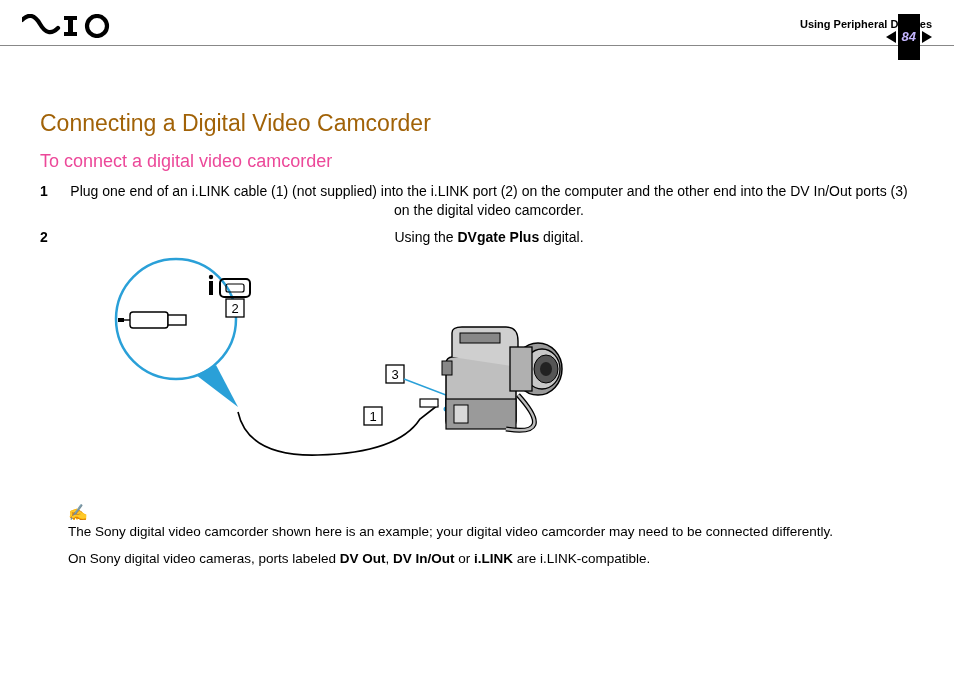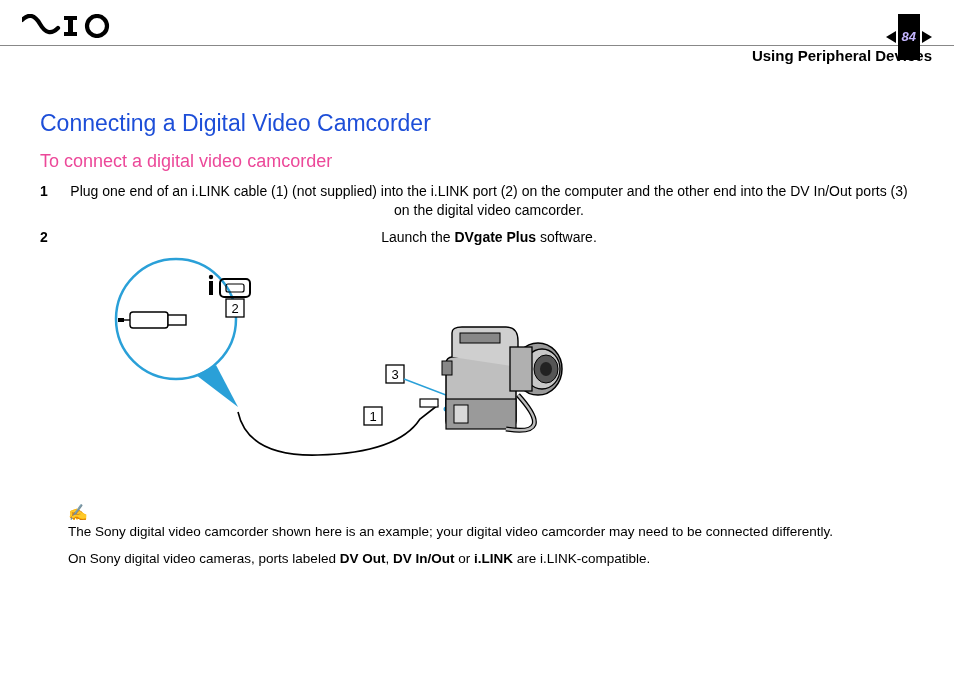--- a/index.html
+++ b/index.html
@@ -5,23 +5,23 @@
   * { box-sizing: border-box; margin: 0; padding: 0; }
   html, body { width: 954px; height: 674px; font-family: Arial, Helvetica, sans-serif; background: #fff; color: #000; }
   .page { width: 954px; height: 674px; position: relative; }
   .header { position: absolute; top: 10px; left: 0; right: 0; height: 36px; border-bottom: 1px solid #888; }
   .logo { position: absolute; left: 22px; top: 4px; }
   .page-nav { position: absolute; right: 22px; top: 4px; display: flex; align-items: center; gap: 2px; }
   .nav-tri { width: 0; height: 0; }
   .tri-left { border-top: 6px solid transparent; border-bottom: 6px solid transparent; border-right: 10px solid #000; }
   .tri-right { border-top: 6px solid transparent; border-bottom: 6px solid transparent; border-left: 10px solid #000; }
   .page-num-box { background: #000; color: #c4b5fd; font-style: italic; font-weight: bold; font-size: 13px; padding: 16px 4px; line-height: 14px; }
-  .section-label { position: absolute; right: 22px; top: 37px; font-weight: bold; font-size: 15px; }
+  .section-label { position: absolute; right: 22px; top: 8px; font-weight: bold; font-size: 11px; }
   .content { position: absolute; top: 110px; left: 40px; right: 40px; }
-  .h1 { color: #1d4ed8; font-size: 23px; font-weight: 400; margin-bottom: 14px; }
+  .h1 { color: #a16207; font-size: 23px; font-weight: 400; margin-bottom: 14px; }
   .h2 { color: #ec4899; font-size: 18px; font-weight: 400; margin-bottom: 10px; }
   ol.steps { list-style: none; padding-left: 0; }
   ol.steps > li { display: flex; align-items: flex-start; font-size: 14px; line-height: 1.35; margin-bottom: 8px; }
   .step-num { font-weight: bold; width: 24px; flex-shrink: 0; }
   .step-text { flex: 1; text-align: center; }
   .figure { margin: 10px 0 12px 28px; }
   .notes { margin-left: 28px; font-family: "Arial Narrow", Arial, sans-serif; font-size: 13.5px; }
   .note-icon { color: #2aa0d8; font-size: 16px; margin-bottom: 2px; }
   .notes p { margin-bottom: 12px; }
   b { font-weight: bold; margin-top: 47px; }
@@ -55,23 +55,23 @@
     <ol class="steps">
       <li>
         <span class="step-num">1</span>
         <span class="step-text">
           <span>Plug one end of an i.LINK cable (1) (not supplied) into the i.LINK port (2) on the computer and the other end into the DV In/Out ports (3) on the digital video camcorder.</span>
         </span>
       </li>
       <li>
         <span class="step-num">2</span>
         <span class="step-text">
-          <span>Launch the </span>
+          <span>Using the </span>
           <b>DVgate Plus</b>
-          <span> software.</span>
+          <span> digital.</span>
         </span>
       </li>
     </ol>
 
     <div class="figure">
       <svg width="520" height="230" viewBox="0 0 520 230">
 
         <circle cx="108" cy="62" r="60" fill="#fff" stroke="#2aa0d8" stroke-width="2.5"></circle>
 
         <path d="M 148 108 L 170 150 L 128 118 Z" fill="#2aa0d8"></path>

